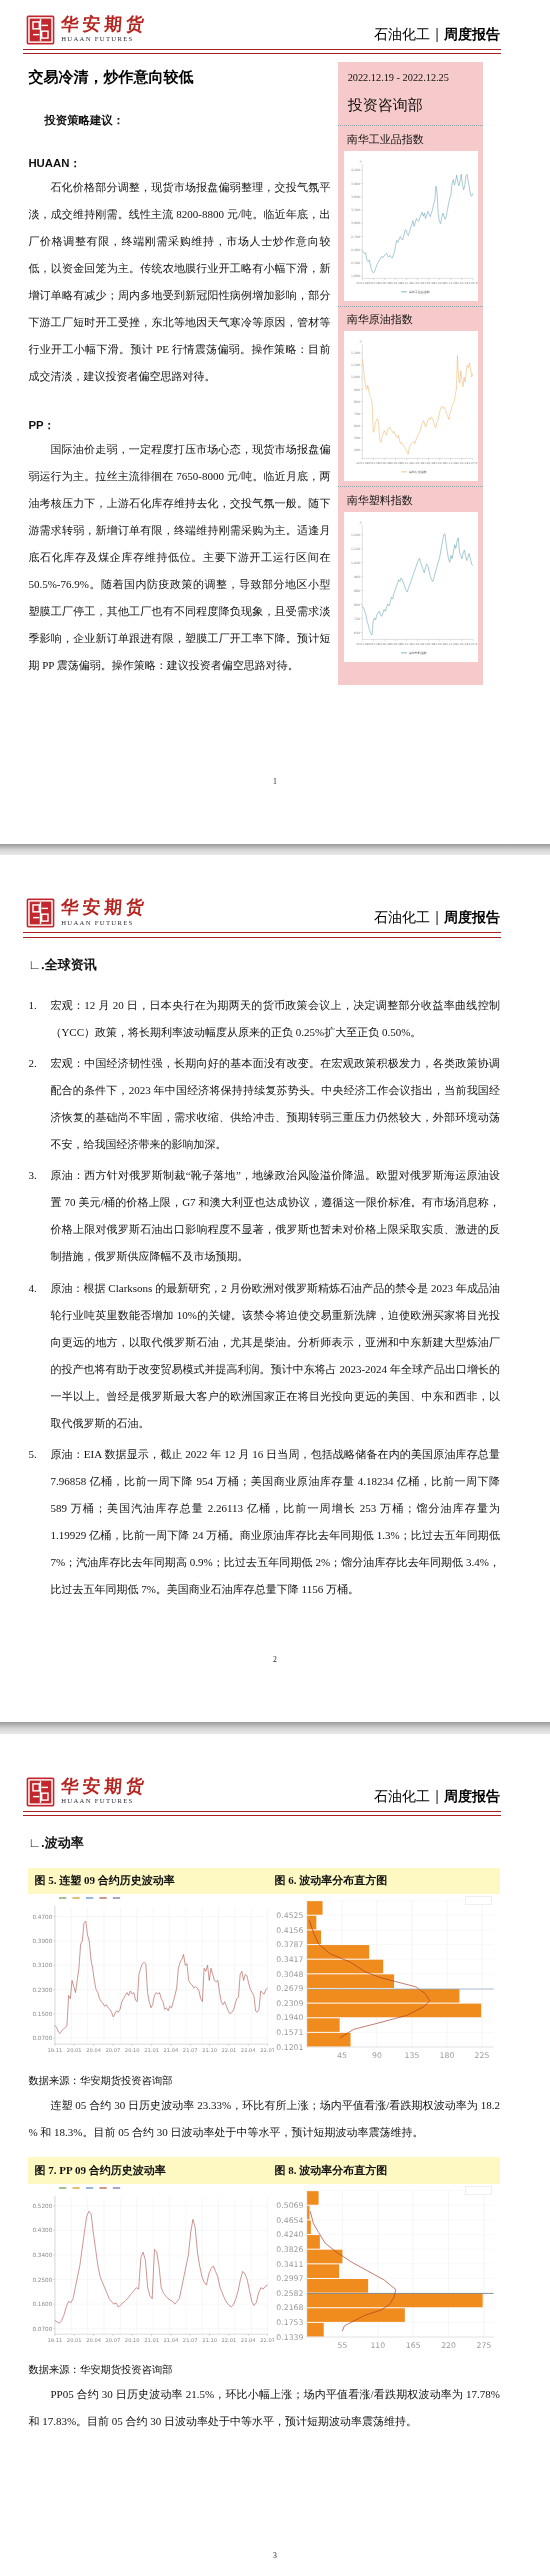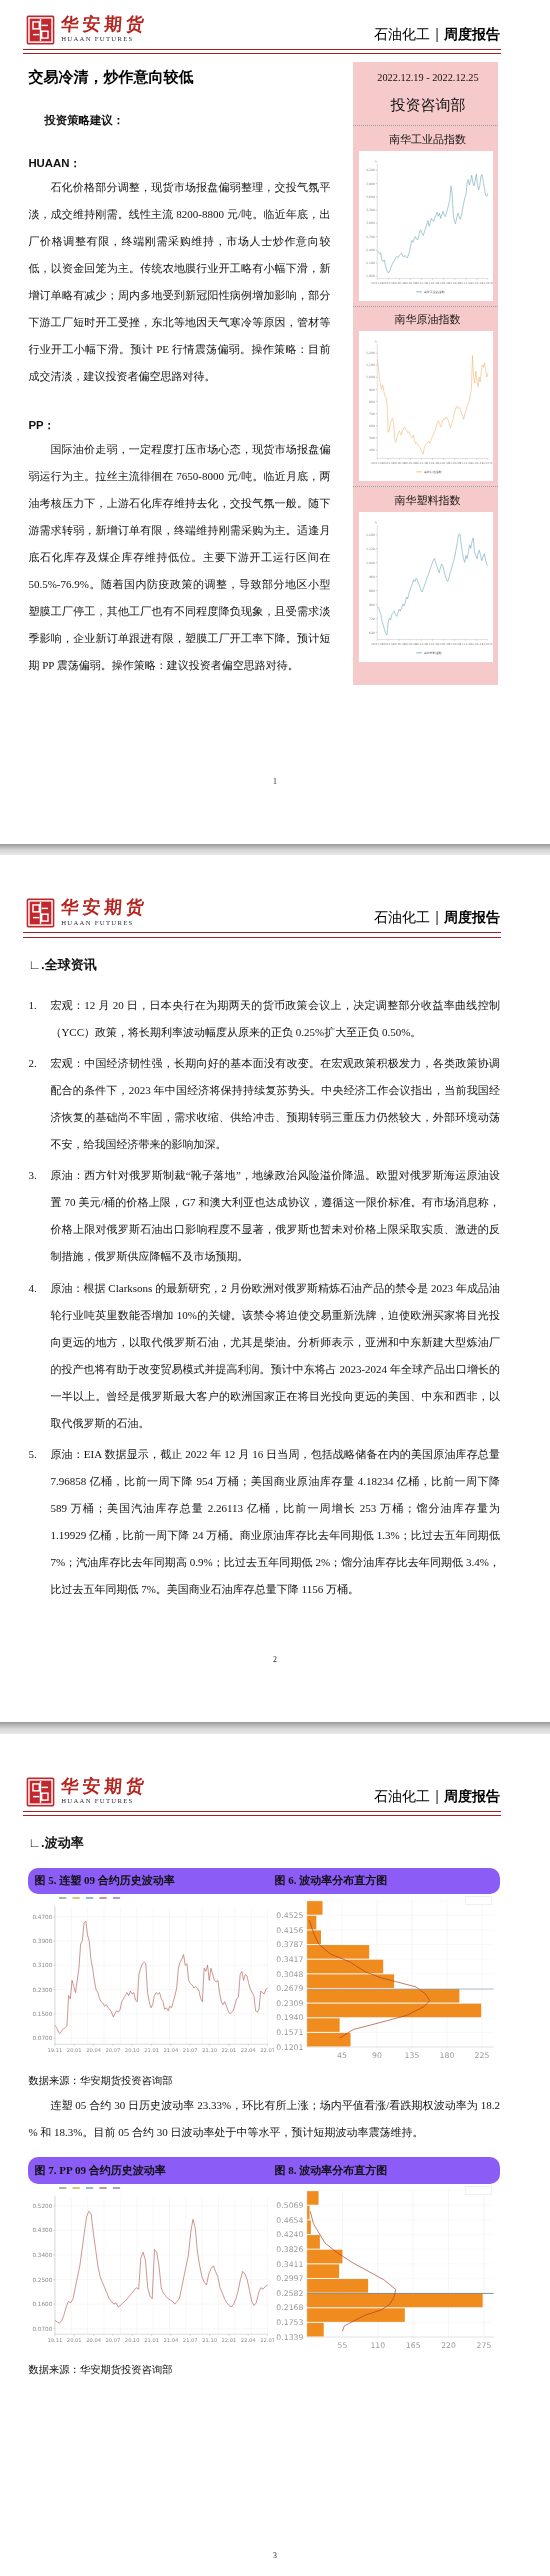--- a/index.html
+++ b/index.html
@@ -16,41 +16,41 @@
   .brand{display:flex;align-items:flex-start;gap:6.2px;}
   .seal{width:29px;height:30px;flex:0 0 auto;}
   .brand-cn{font-size:17.6px;font-weight:bold;color:#b5241f;letter-spacing:4.1px;font-family:"Liberation Serif",serif;transform:skewX(-4deg);line-height:18.6px;}
   .brand-en{font-size:6.7px;color:#2e2e3e;letter-spacing:1.3px;margin-top:2.1px;font-family:"Liberation Serif",serif;}
   .header-right{font-family:"Liberation Sans","DejaVu Sans",sans-serif;font-size:14px;color:#000;white-space:nowrap;padding-bottom:1px;}
   .header-right .sep{margin:0 5.2px;font-weight:300;color:#333;}
   .header-right .rtype{font-weight:bold;text-align:center;}
   .red-rule{margin:4.1px 49px 0 23px;height:3.6px;border-top:1.6px solid #a6201e;border-bottom:1px solid #a6201e;}
   .page-num{position:absolute;left:0;right:0;text-align:center;font-size:7.8px;color:#222;}
   
-  .p1-body{display:flex;padding:0 50px 0 28.4px;gap:23px;}
+  .p1-body{display:flex;padding:0 50px 0 28.4px;gap:8px;}
   .p1-left{width:302px;}
   .p1-left h1{font-family:"Liberation Sans","DejaVu Sans",sans-serif;font-size:15px;margin:13.4px 0 0 0;color:#000;}
   .p1-left h3{font-family:"Liberation Sans","DejaVu Sans",sans-serif;font-size:11.4px;margin:26px 0 0 16px;}
   .p1-left h4{font-family:"Liberation Sans","DejaVu Sans",sans-serif;font-size:11.4px;margin:28px 0 0 0;}
   .p1-left p{font-size:11px;line-height:27px;text-align:justify;text-indent:2em;margin:3.1px 0 0 0;}
-  .p1-sidebar{width:145px;background:#f6caca;margin-top:8.3px;padding:6.2px 5.2px 7.2px 5.2px;box-sizing:border-box;height:623px;text-align:center;}
+  .p1-sidebar{width:145px;background:#f6caca;margin-top:8.3px;padding:6.2px 5.2px 7.2px 5.2px;box-sizing:border-box;height:623px;}
   .sb-date{font-size:10.3px;margin:3.1px 0 0 4.1px;color:#111;}
   .sb-dept{font-size:15px;margin:13.4px 0 10.3px 4.1px;color:#111;}
   .sb-dash{border-top:1px dotted #8fa3ab;margin:5.2px -5.2px;}
   .sb-card-title{font-size:11px;margin:5.2px 0 4.1px 3.1px;color:#111;}
   .sb-chart{background:#fff;height:150px;margin:0 0.5px;}
   
   .sec-heading{font-family:"Liberation Sans","DejaVu Sans",sans-serif;font-size:13px;font-weight:bold;margin:17.6px 0 0 28.4px;}
   .news-list{margin:18.6px 50px 0 28.4px;}
   .news-item{display:flex;margin-top:4.1px;}
   .news-item .no{width:22px;flex:0 0 auto;font-size:11px;line-height:27px;}
   .news-item .txt{flex:1;font-size:11px;line-height:27px;text-align:justify;}
   
   .fig-block{margin:15.5px 50px 0 28.4px;}
-  .cap-row{display:flex;background:#8b5cf6;padding:5.7px 0 6.2px 0;border-radius:10px;}
+  .cap-row{display:flex;background:#fef9c3;padding:5.7px 0 6.2px 0;}
   .cap-row .cap{font-size:11px;font-weight:600;}
   .cap-left{width:246px;padding-left:6.2px;box-sizing:border-box;}
   .cap-right{flex:1;}
   .fig-row{display:flex;background:#fff;}
   .fig-cell-left{width:246px;height:171px;}
   .fig-cell-right{width:226px;height:171px;}
   .source-note{font-size:10.3px;margin:8.3px 50px 0 28.4px;color:#111;}
   .vol-para{font-size:11px;line-height:27px;text-align:justify;text-indent:2em;margin:4.1px 50px 0 28.4px;}
   svg text{font-family:"DejaVu Sans","Liberation Sans",sans-serif;}
 </style>
@@ -573,17 +573,18 @@
               <rect x="64" y="268.6" width="32.4551724137931" height="26.4" fill="#f08c1e"></rect>
               <text x="57" y="301.25" text-anchor="end" font-size="15" fill="#9a9a9a">0.1339</text>
               <line x1="64" y1="12" x2="64" y2="296" stroke="#cfcfcf" stroke-width="1"></line>
               <line x1="64" y1="296" x2="426" y2="296" stroke="#cfcfcf" stroke-width="1"></line>
               <polyline points="70.2,52.0 76.5,75.9 86.5,93.0 99.0,113.6 120.2,130.7 151.4,151.2 182.6,168.3 213.8,185.4 236.3,203.9 232.5,219.6 223.8,233.3 207.6,243.6 176.3,253.8 136.4,274.4 132.7,284.6" fill="none" stroke="#a63b2a" stroke-width="1.3"></polyline>
               <line x1="64" y1="211.41590361445768" x2="426" y2="211.41590361445768" stroke="#5a6a74" stroke-width="1.4"></line>
             </svg></div>
       </div>
     </div>
     <div class="source-note">数据来源：华安期货投资咨询部</div>
+    <p class="vol-para">PP05 合约 30 日历史波动率 21.5%，环比小幅上涨；场内平值看涨/看跌期权波动率为 17.78%和 17.83%。目前 05 合约 30 日波动率处于中等水平，预计短期波动率震荡维持。</p>
 
     <div class="page-num" style="bottom:15.5px;">3</div>
   </section>
 </div>
 
 
 </body></html>

